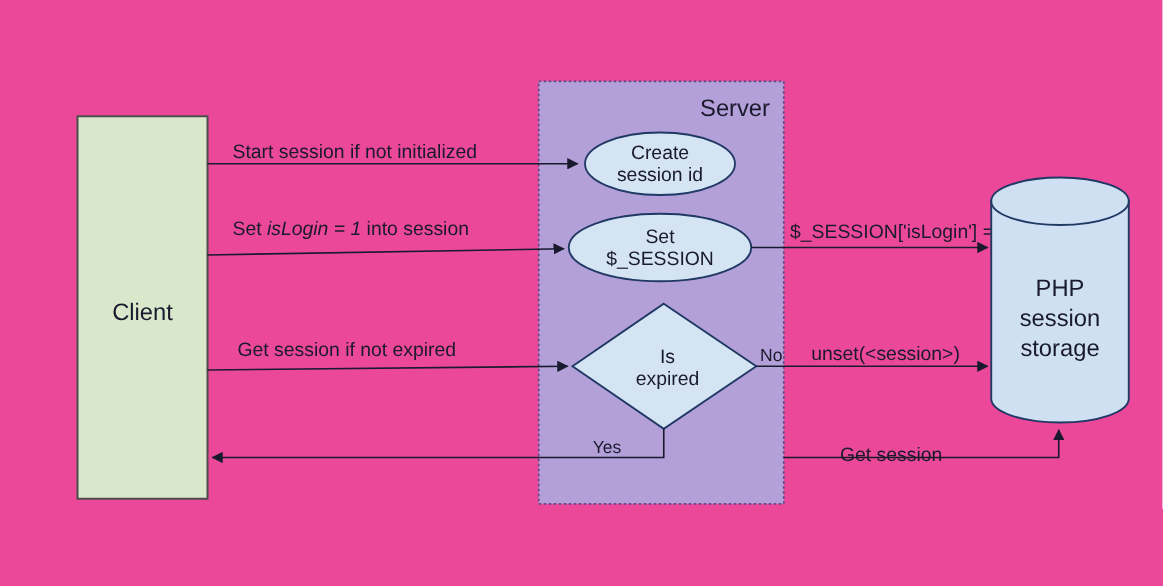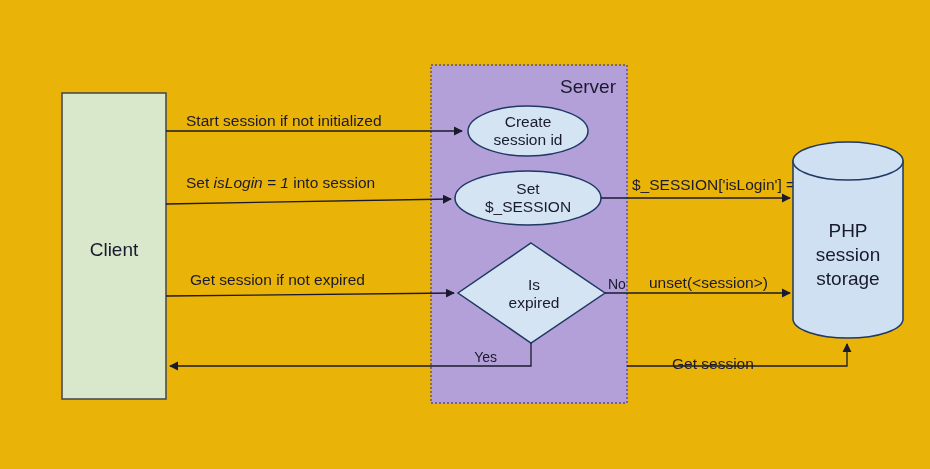--- a/index.html
+++ b/index.html
@@ -7,21 +7,21 @@
     padding: 0;
     background: #ffffff;
   }
   body {
     font-family: "Liberation Sans", sans-serif;
   }
   #canvas {
     position: relative;
     width: 930px;
     height: 469px;
-    background: #eab308;
+    background: #ec4899;
     overflow: hidden;
   }
   #canvas svg {
     position: absolute;
     top: 0;
     left: 0;
     width: 930px;
     height: 469px;
   }
   .dtext {

